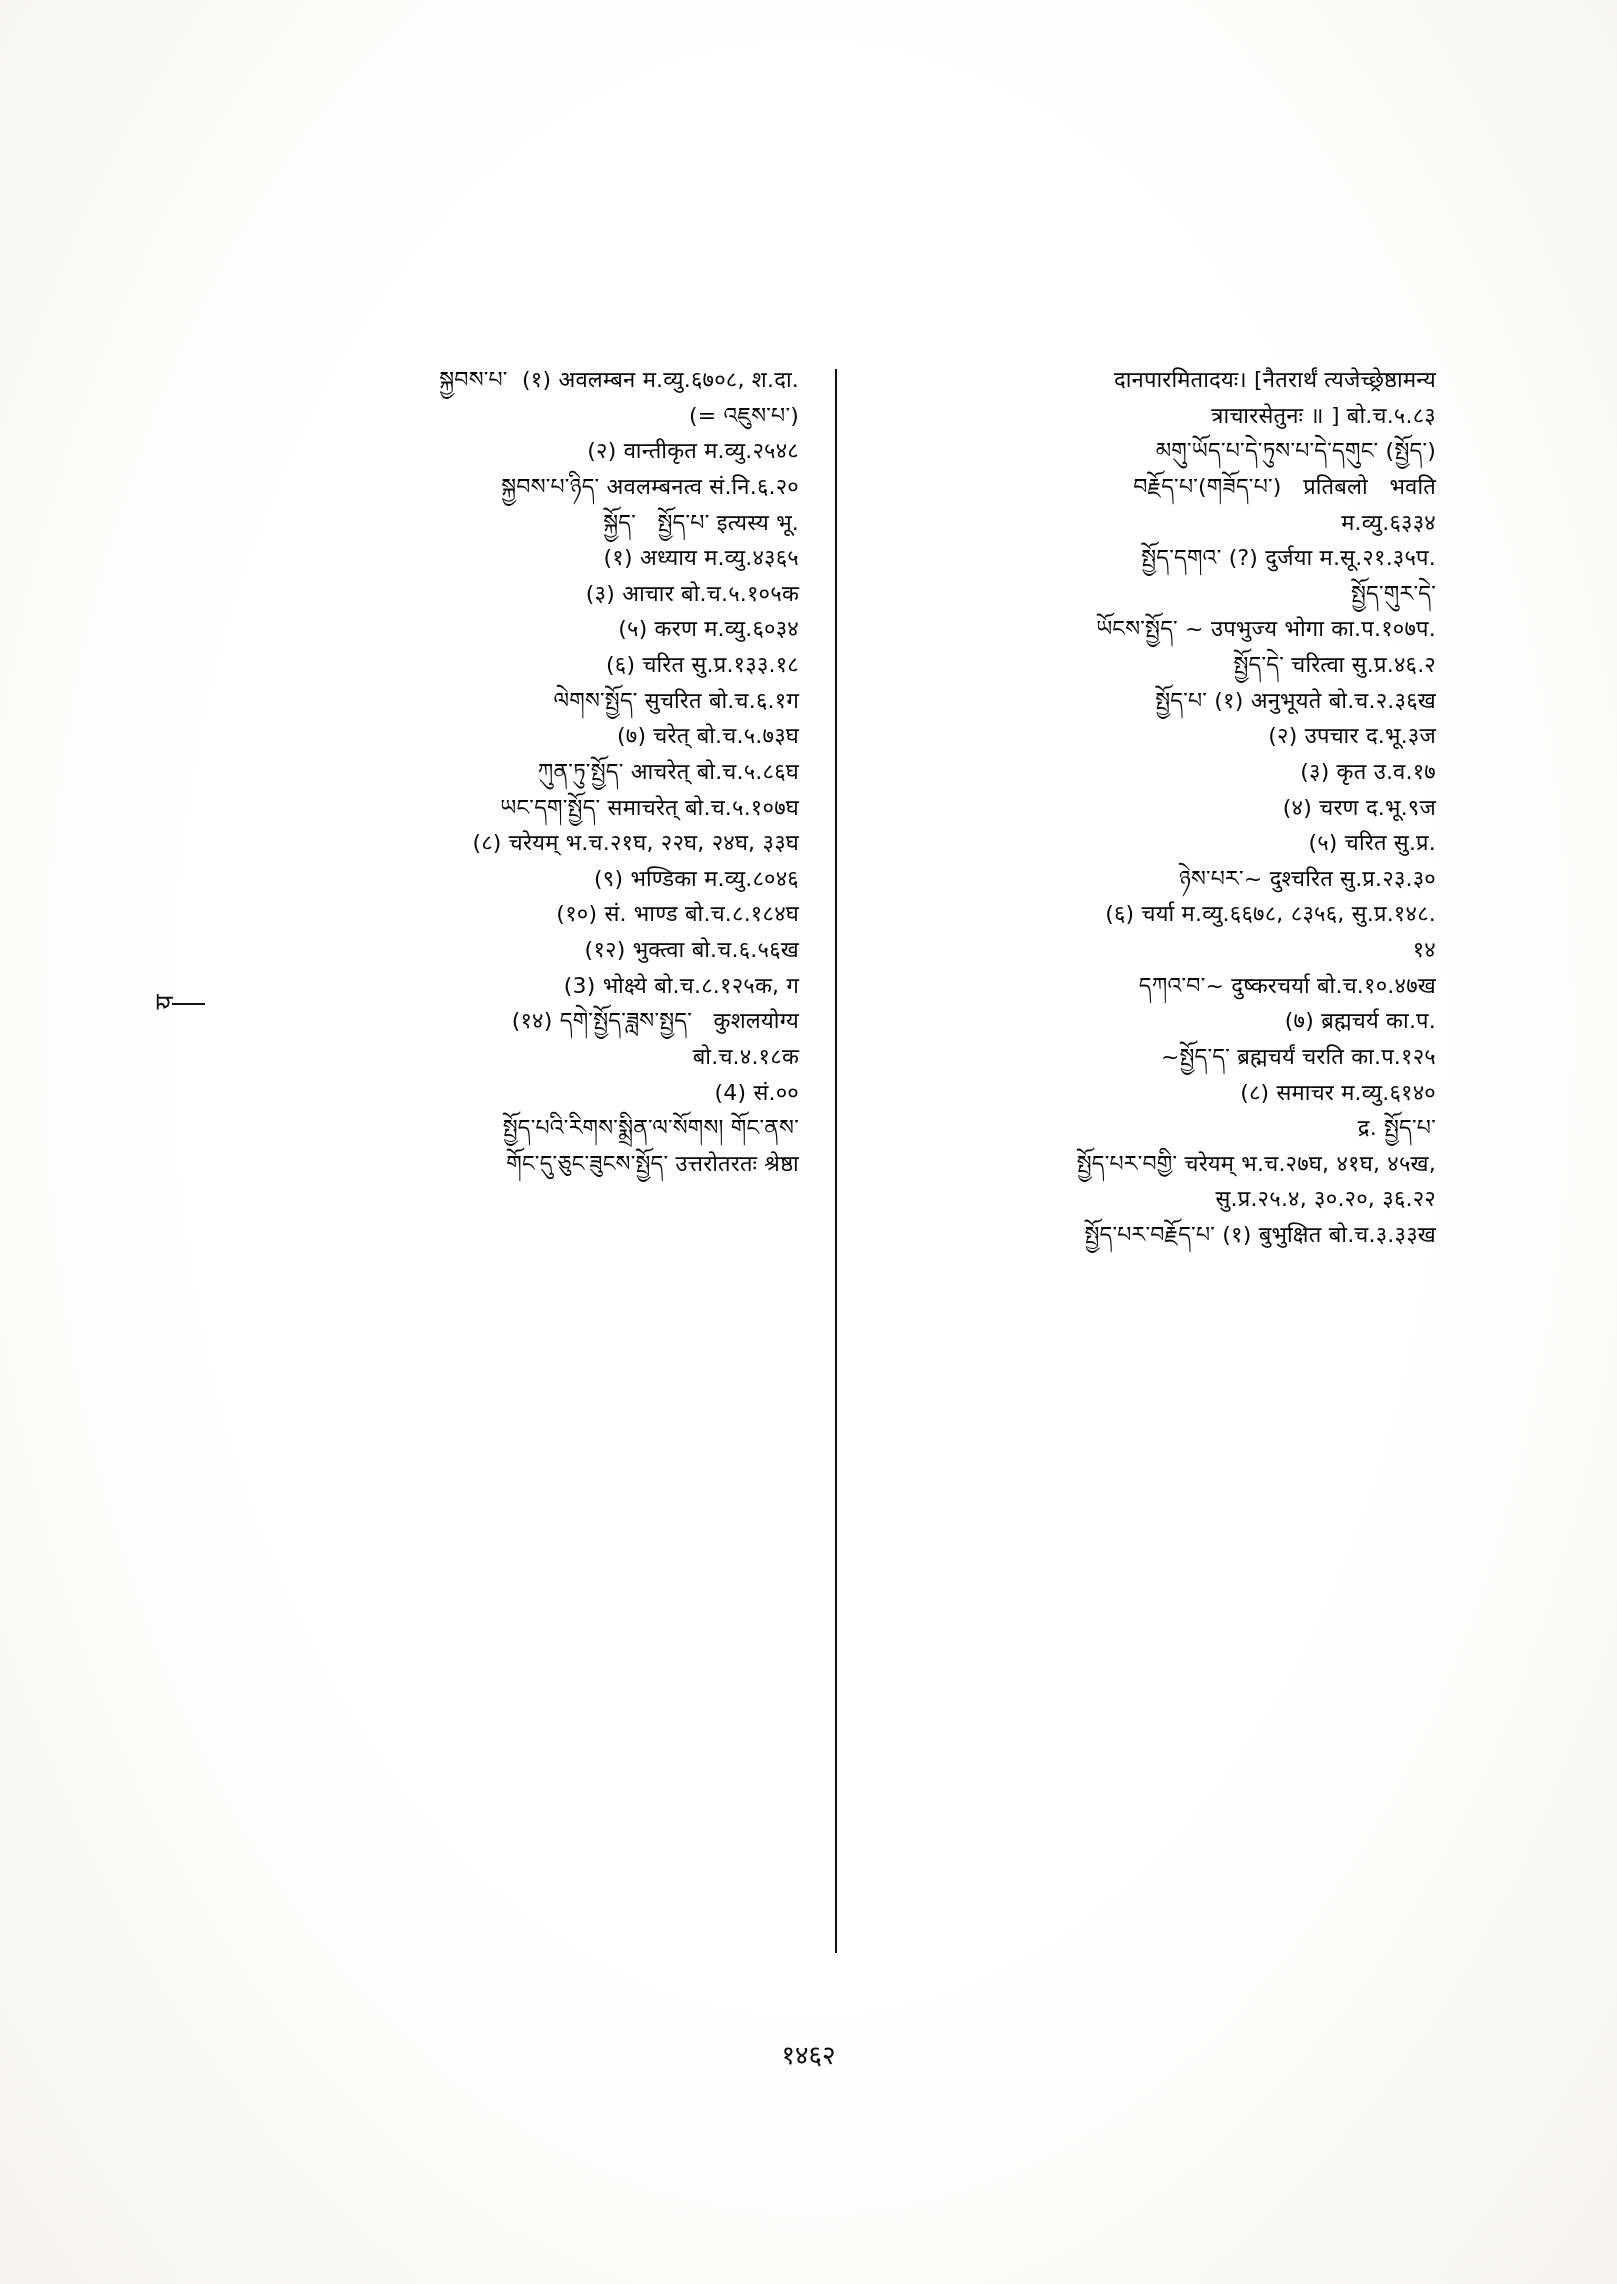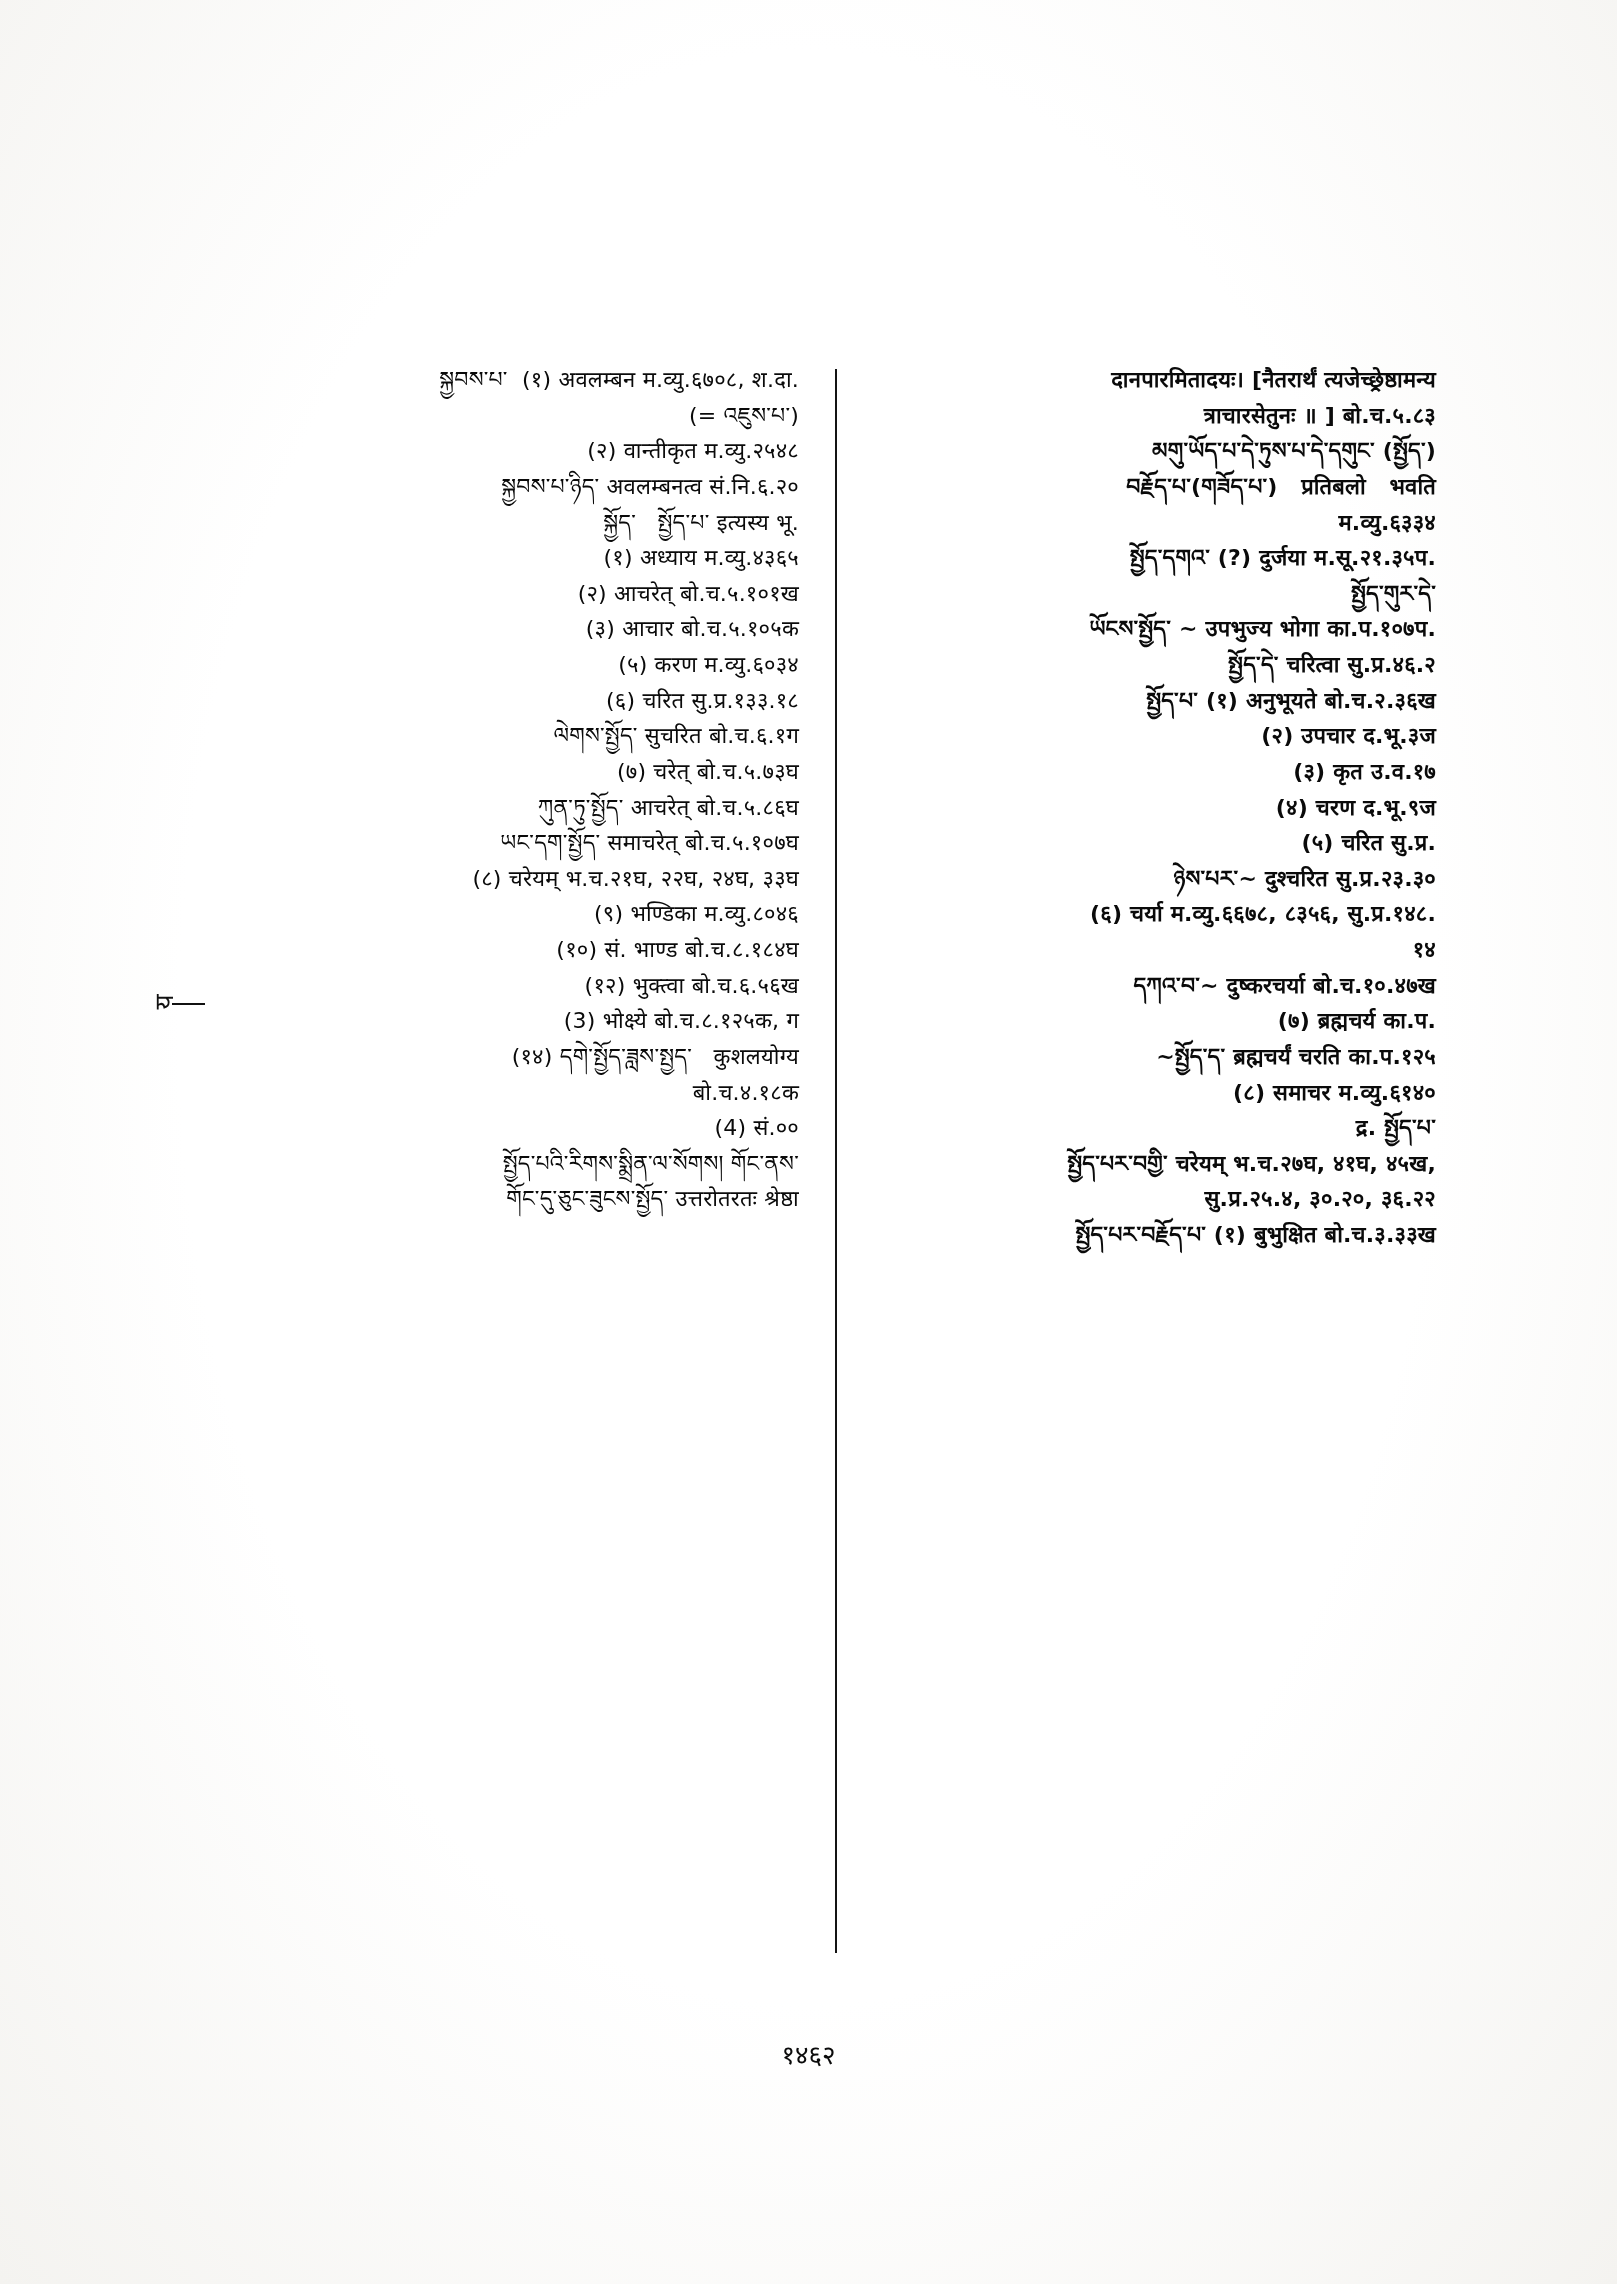--- a/index.html
+++ b/index.html
@@ -38,21 +38,21 @@
     width: 2.3px;
     height: 1584px;
     background: #141414;
   }
   .col {
     position: absolute;
     top: 0;
     width: 573px;
   }
   .col-left { left: 0; }
-  .col-right { left: 637px; font-weight: bold; }
+  .col-right { left: 637px; }
 
   .line {
     font-size: 22.6px;
     line-height: 1.62;
     white-space: pre-wrap;
     letter-spacing: 0.2px;
   }
   .tib {
     font-family: "DejaVu Sans", "Liberation Sans", sans-serif;
     font-size: 22px;
@@ -102,21 +102,20 @@
 
   <div class="content">
 
     <div class="col col-left">
       <div class="line tib ind-0">སྐྱབས་པ་  (१) अवलम्बन म.व्यु.६७०८, श.दा.</div>
       <div class="line tib ind-1">(= འཇུས་པ་)</div>
       <div class="line tib ind-1">(२) वान्तीकृत म.व्यु.२५४८</div>
       <div class="line tib ind-0">སྐྱབས་པ་ཉིད་ अवलम्बनत्व सं.नि.६.२०</div>
       <div class="line tib ind-0">སྐྱོད་   སྤྱོད་པ་ इत्यस्य भू.</div>
       <div class="line tib ind-1">(१) अध्याय म.व्यु.४३६५</div>
-      <div class="line tib ind-1">(२) आचरेत् बो.च.५.१०१ख</div>
       <div class="line tib ind-1">(३) आचार बो.च.५.१०५क</div>
       <div class="line tib ind-1">(५) करण म.व्यु.६०३४</div>
       <div class="line tib ind-1">(६) चरित सु.प्र.१३३.१८</div>
       <div class="line tib ind-1">ལེགས་སྤྱོད་ सुचरित बो.च.६.१ग</div>
       <div class="line tib ind-1">(७) चरेत् बो.च.५.७३घ</div>
       <div class="line tib ind-1">ཀུན་ཏུ་སྤྱོད་ आचरेत् बो.च.५.८६घ</div>
       <div class="line tib ind-1">ཡང་དག་སྤྱོད་ समाचरेत् बो.च.५.१०७घ</div>
       <div class="line tib ind-1">(८) चरेयम् भ.च.२१घ, २२घ, २४घ, ३३घ</div>
       <div class="line tib ind-1">(९) भण्डिका म.व्यु.८०४६</div>
       <div class="line tib ind-1">(१०) सं. भाण्ड बो.च.८.१८४घ</div>

